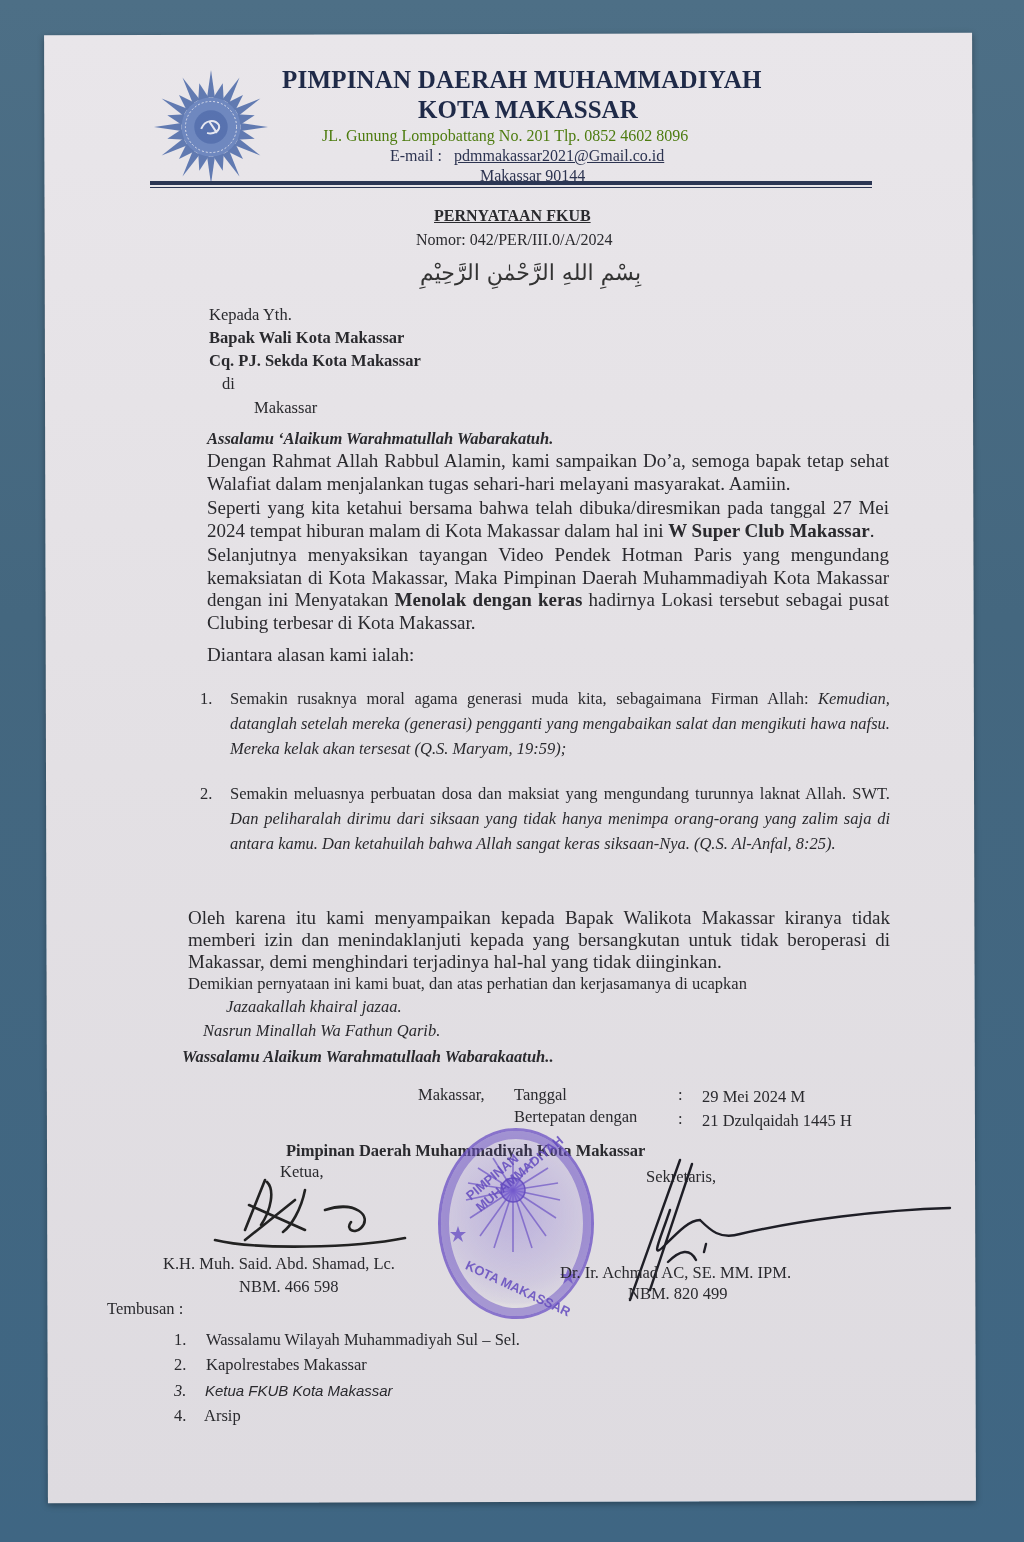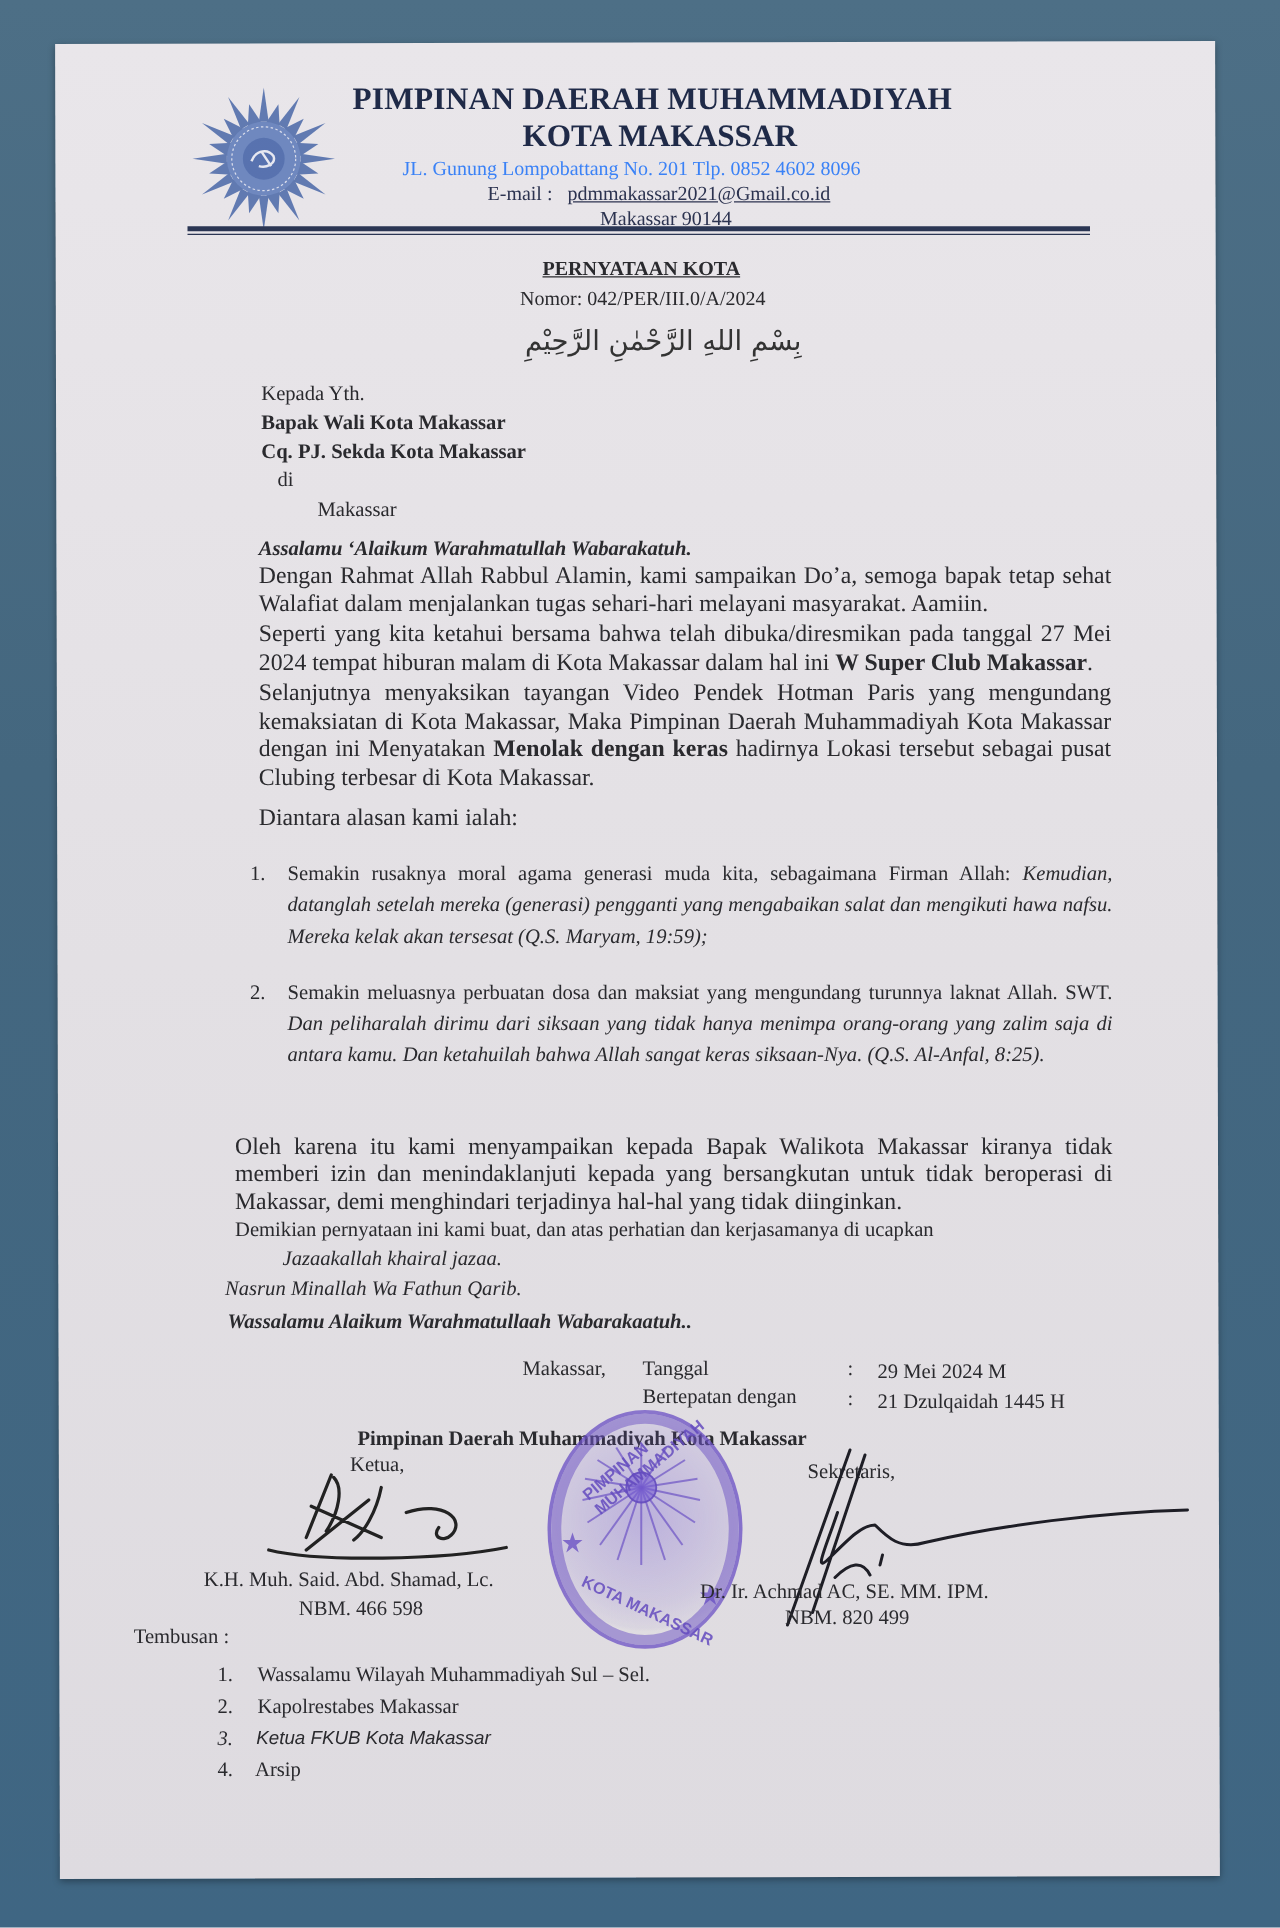--- a/index.html
+++ b/index.html
@@ -12,21 +12,21 @@
   .paper {
     position:absolute; left:46px; top:34px; width:928px; height:1468px;
     background: linear-gradient(180deg, #e9e6ea 0%, #e3e0e4 50%, #dedbe0 100%);
     box-shadow: 0 2px 6px rgba(0,0,0,0.35);
     transform: rotate(-0.15deg);
   }
   .abs { position:absolute; white-space:nowrap; }
   .logo { position:absolute; left:152px; top:68px; width:118px; height:118px; }
   .kop-title { left:282px; top:66px; font-size:25px; font-weight:bold; color:#1f2a48; letter-spacing:0.2px; }
   .kop-city { left:418px; top:96px; font-size:25px; font-weight:bold; color:#1f2a48; }
-  .kop-addr { left:322px; top:127px; font-size:16px; color:#3b82f6; }
+  .kop-addr { left:322px; top:127px; font-size:16px; color:#4d7c0f; }
   .kop-email-label { left:390px; top:147px; font-size:16px; color:#2c3350; }
   .kop-email { left:454px; top:147px; font-size:16px; color:#2c3350; text-decoration:underline; }
   .kop-postal { left:480px; top:167px; font-size:16px; color:#2c3350; }
   .kop-rule { position:absolute; left:150px; top:181px; width:722px; height:4px; background:#2b3654; }
   .kop-rule2 { position:absolute; left:150px; top:187px; width:722px; height:1px; background:#2b3654; }
 
   .doc-title { left:434px; top:207px; font-size:16px; font-weight:bold; text-decoration:underline; }
   .doc-number { left:416px; top:231px; font-size:16px; }
   .basmalah { left:420px; top:260px; font-size:22px; font-family:"DejaVu Serif", serif; color:#333; }
 
@@ -92,21 +92,21 @@
 
 <div class="abs kop-title">PIMPINAN DAERAH MUHAMMADIYAH</div>
 <div class="abs kop-city">KOTA MAKASSAR</div>
 <div class="abs kop-addr">JL. Gunung Lompobattang No. 201 Tlp. 0852 4602 8096</div>
 <div class="abs kop-email-label">E-mail :</div>
 <div class="abs kop-email">pdmmakassar2021@Gmail.co.id</div>
 <div class="abs kop-postal">Makassar 90144</div>
 <div class="kop-rule"></div>
 <div class="kop-rule2"></div>
 
-<div class="abs doc-title">PERNYATAAN KOTA</div>
+<div class="abs doc-title">PERNYATAAN FKUB</div>
 <div class="abs doc-number">Nomor: 042/PER/III.0/A/2024</div>
 <div class="abs basmalah" dir="rtl">بِسْمِ اللهِ الرَّحْمٰنِ الرَّحِيْمِ</div>
 
 <div class="abs body-text" style="left:209px; top:304px;">Kepada Yth.</div>
 <div class="abs body-text bold" style="left:209px; top:327px;">Bapak Wali Kota Makassar</div>
 <div class="abs body-text bold" style="left:209px; top:350px;">Cq. PJ. Sekda Kota Makassar</div>
 <div class="abs body-text" style="left:222px; top:373px;">di</div>
 <div class="abs body-text" style="left:254px; top:397px;">Makassar</div>
 
 <div class="abs body-text bolditalic" style="left:207px; top:428px;">Assalamu ‘Alaikum Warahmatullah Wabarakatuh.</div>
@@ -125,21 +125,21 @@
 </div>
 
 <div class="list-item" style="top:781px;">
   <span class="list-num">2.</span>
   <div class="list-body"><span>Semakin meluasnya perbuatan dosa dan maksiat yang mengundang turunnya laknat Allah. SWT. </span><span class="italic">Dan peliharalah dirimu dari siksaan yang tidak hanya menimpa orang-orang yang zalim saja di antara kamu. Dan ketahuilah bahwa Allah sangat keras siksaan-Nya. (Q.S. Al-Anfal, 8:25).</span></div>
 </div>
 
 <div class="para" style="left:188px; width:702px; top:907px; line-height:22px;">Oleh karena itu kami menyampaikan kepada Bapak Walikota Makassar kiranya tidak memberi izin dan menindaklanjuti kepada yang bersangkutan untuk tidak beroperasi di Makassar, demi menghindari terjadinya hal-hal yang tidak diinginkan.</div>
 <div class="abs body-text" style="left:188px; top:973px;">Demikian pernyataan ini kami buat, dan atas perhatian dan kerjasamanya di ucapkan</div>
 <div class="abs body-text italic" style="left:187px; top:996px;margin-left:39px;">Jazaakallah khairal jazaa.</div>
-<div class="abs body-text italic" style="left:180px; top:1020px;">Nasrun Minallah Wa Fathun Qarib.</div>
+<div class="abs body-text italic" style="left:203px; top:1020px;">Nasrun Minallah Wa Fathun Qarib.</div>
 <div class="abs body-text bolditalic" style="left:182px; top:1046px;text-align:center;">Wassalamu Alaikum Warahmatullaah Wabarakaatuh..</div>
 
 <div class="abs body-text" style="left:418px; top:1084px;">Makassar,</div>
 <div class="abs body-text" style="left:514px; top:1084px;">Tanggal</div>
 <div class="abs body-text" style="left:678px; top:1084px;">:</div>
 <div class="abs body-text" style="left:702px; top:1086px;">29 Mei 2024 M</div>
 <div class="abs body-text" style="left:514px; top:1106px;">Bertepatan dengan</div>
 <div class="abs body-text" style="left:678px; top:1108px;">:</div>
 <div class="abs body-text" style="left:702px; top:1110px;">21 Dzulqaidah 1445 H</div>
 

